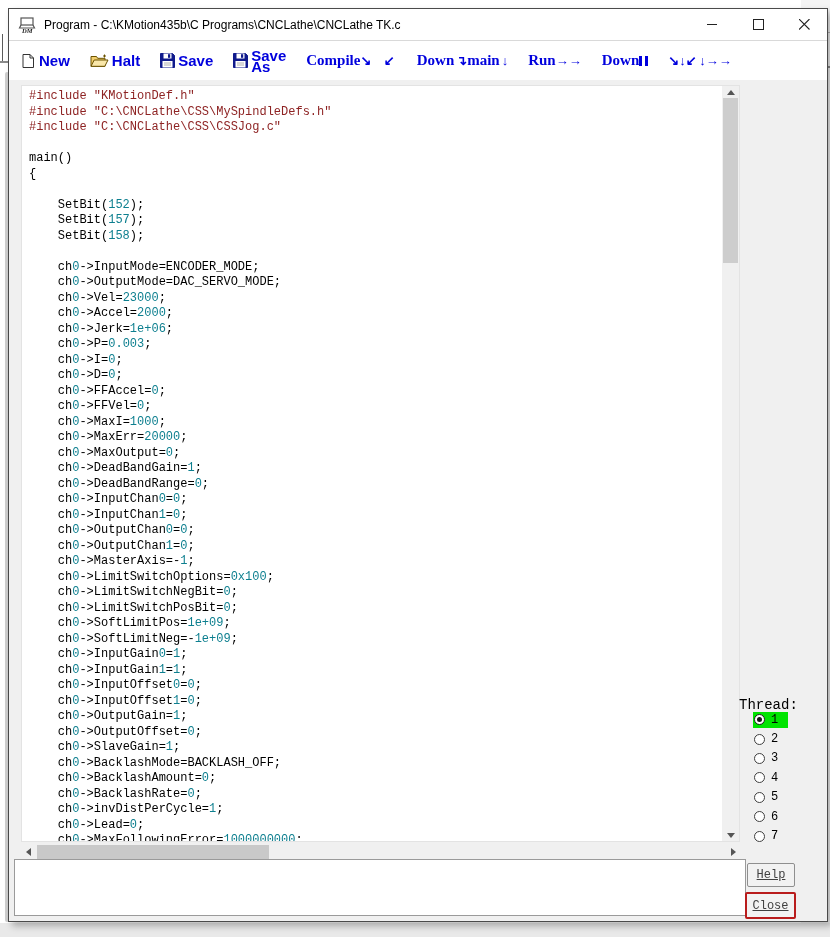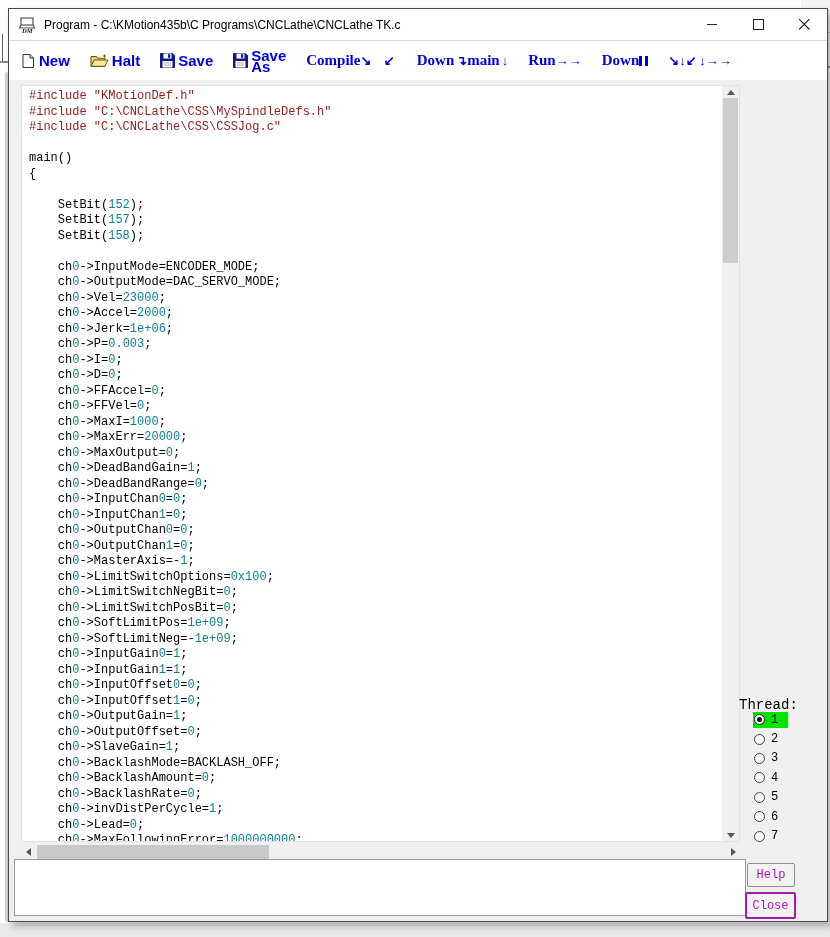--- a/index.html
+++ b/index.html
@@ -75,24 +75,24 @@
          position:relative;flex:none;box-sizing:border-box;}
   .radio.sel{border-color:#202020;}
   .radio.sel::after{content:"";position:absolute;left:2px;top:2px;right:2px;bottom:2px;background:#111;border-radius:50%;}
   .thread-num{font-family:"Liberation Mono","DejaVu Sans Mono",monospace;font-size:12px;margin-left:6px;}
 
   
   .outputbox{position:absolute;left:5px;top:850px;width:732px;height:57px;background:#fff;
              border:1px solid #9a9a9a;box-sizing:border-box;resize:none;
              font-family:"Liberation Mono","DejaVu Sans Mono",monospace;font-size:12px;padding:2px 4px;}
   .btn{position:absolute;background:#f2f2f2;font-family:"Liberation Mono","DejaVu Sans Mono",monospace;
-       font-size:12px;color:#a21caf;display:flex;align-items:center;justify-content:center;
-       box-sizing:border-box;border-radius:2px;}
+       font-size:12px;color:#404040;display:flex;align-items:center;justify-content:center;
+       box-sizing:border-box;border-radius:2px;text-decoration:underline;}
   .btn-help{left:738px;top:854px;width:48px;height:24px;border:1px solid #8f8f8f;}
-  .btn-close{left:736px;top:883px;width:51px;height:27px;border:2px solid #a21caf;}
+  .btn-close{left:736px;top:883px;width:51px;height:27px;border:2px solid #b91c1c;}
 </style>
 </head>
 <body>
 
 <div class="bg-el bg-left-vline"></div>
 <div class="bg-el bg-left-hline"></div>
 <div class="bg-el bg-left-scroll"></div>
 <div class="bg-el bg-right-area"></div>
 <div class="bg-el bg-right-hline1"></div>
 <div class="bg-el bg-right-hline2"></div>

